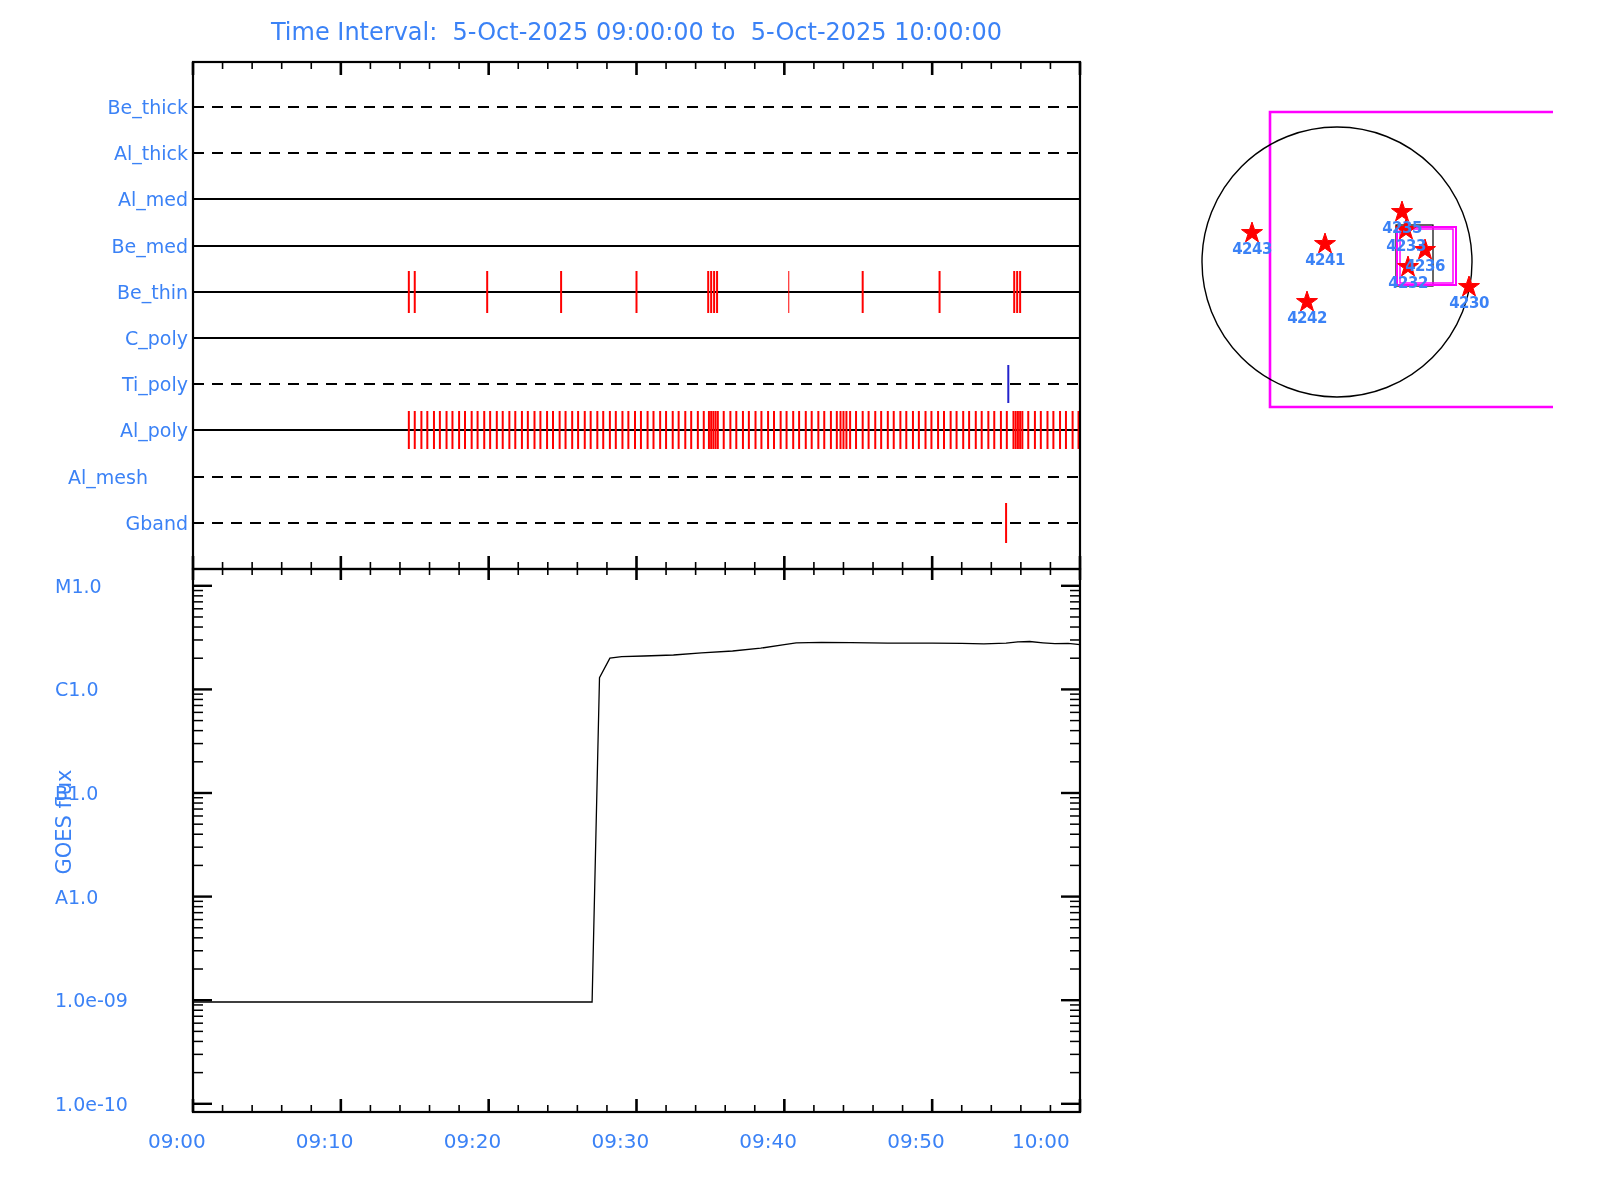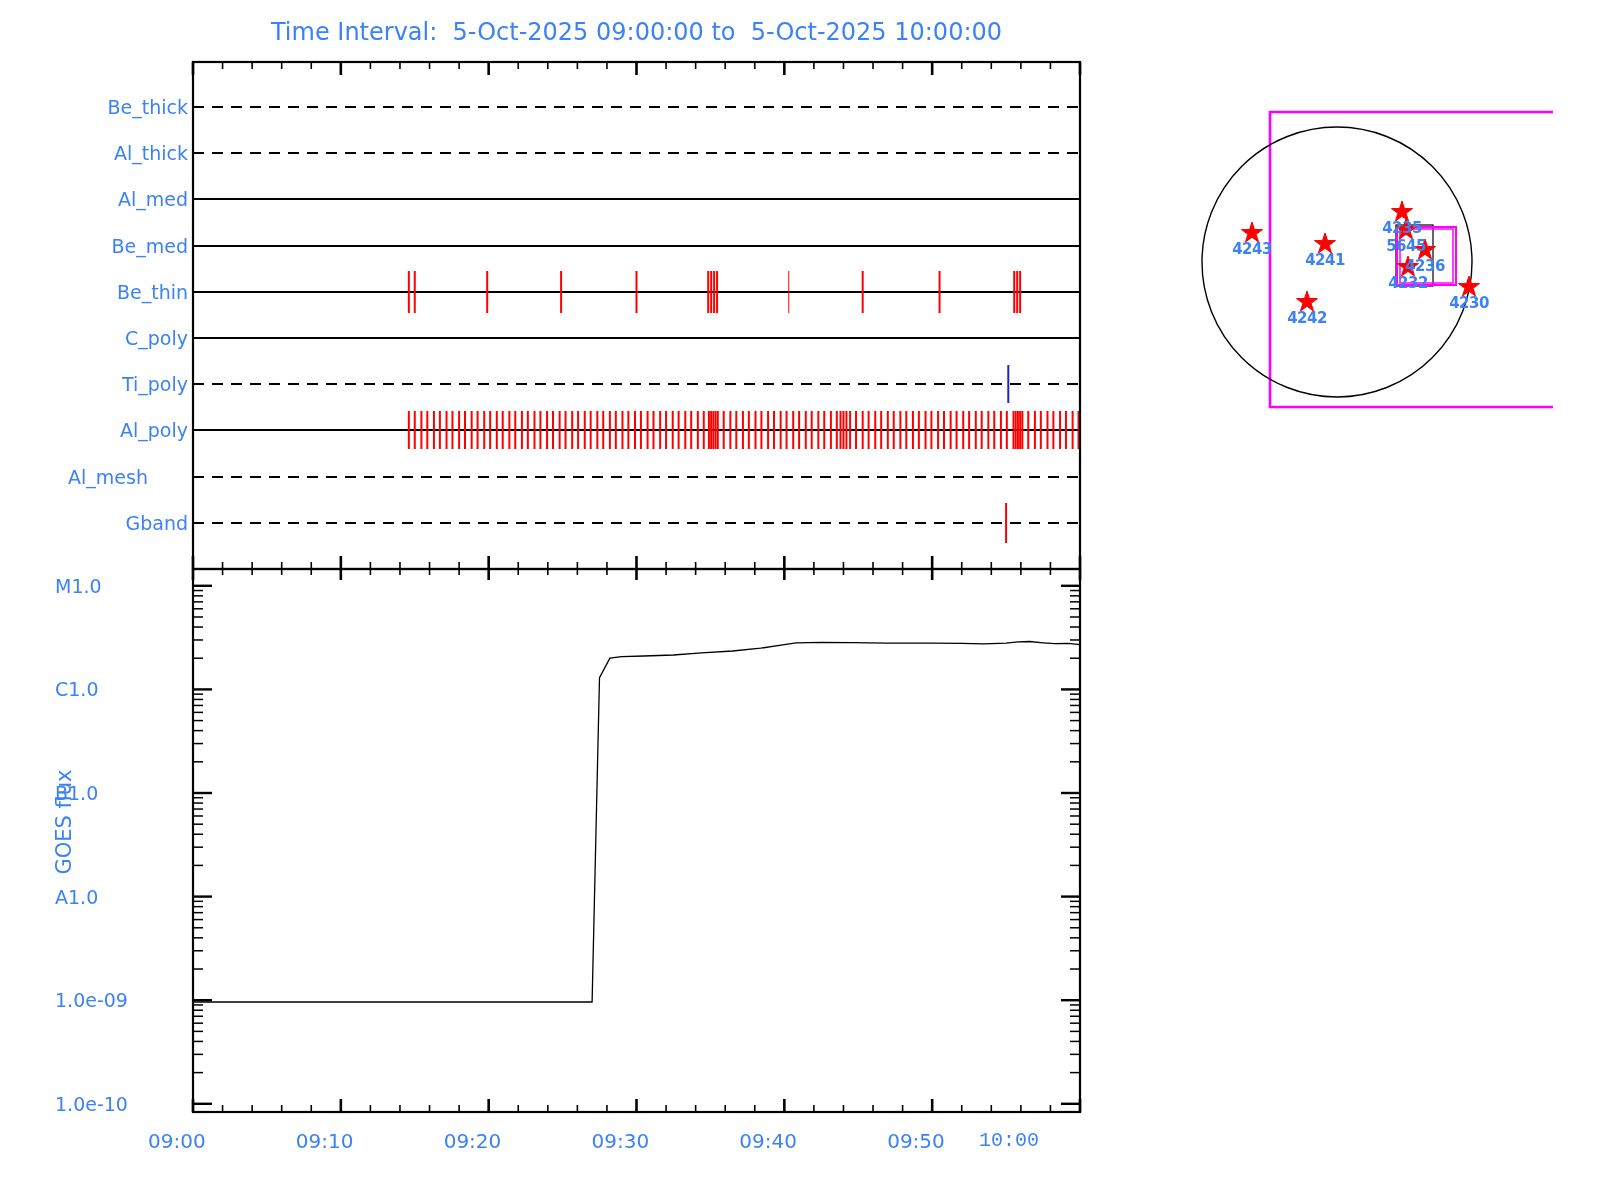--- a/index.html
+++ b/index.html
@@ -416,22 +416,22 @@
     <div class="ylabel" style="top: 780px;">B1.0</div>
     <div class="ylabel" style="top: 883.6px;">A1.0</div>
     <div class="ylabel" style="top: 987.2px;">1.0e-09</div>
     <div class="ylabel" style="top: 1090.8px;">1.0e-10</div>
     <div class="xlabel" style="left: 148px; top: 1128px;">09:00</div>
     <div class="xlabel" style="left: 295.833px; top: 1128px;">09:10</div>
     <div class="xlabel" style="left: 443.667px; top: 1128px;">09:20</div>
     <div class="xlabel" style="left: 591.5px; top: 1128px;">09:30</div>
     <div class="xlabel" style="left: 739.333px; top: 1128px;">09:40</div>
     <div class="xlabel" style="left: 887.167px; top: 1128px;">09:50</div>
-    <div class="xlabel" style="left: 979px; top: 1128px; font-family: Liberation Mono, monospace;">10:00</div>
+    <div class="xlabel" style="left: 1012px; top: 1128px;">10:00</div>
     <div class="starlabel" style="left: 1225px; top: 242px; text-align: center;">4243</div>
     <div class="starlabel" style="left: 1298px; top: 253px;">4241</div>
     <div class="starlabel" style="left: 1375px; top: 221px;">4235</div>
-    <div class="starlabel" style="left: 1379px; top: 239px;">5645</div>
+    <div class="starlabel" style="left: 1379px; top: 239px;">4233</div>
     <div class="starlabel" style="left: 1398px; top: 259px;">4236</div>
     <div class="starlabel" style="left: 1381px; top: 276px;">4232</div>
     <div class="starlabel" style="left: 1280px; top: 311px;">4242</div>
     <div class="starlabel" style="left: 1442px; top: 296px;">4230</div>
   </div>
 
 </body></html>

